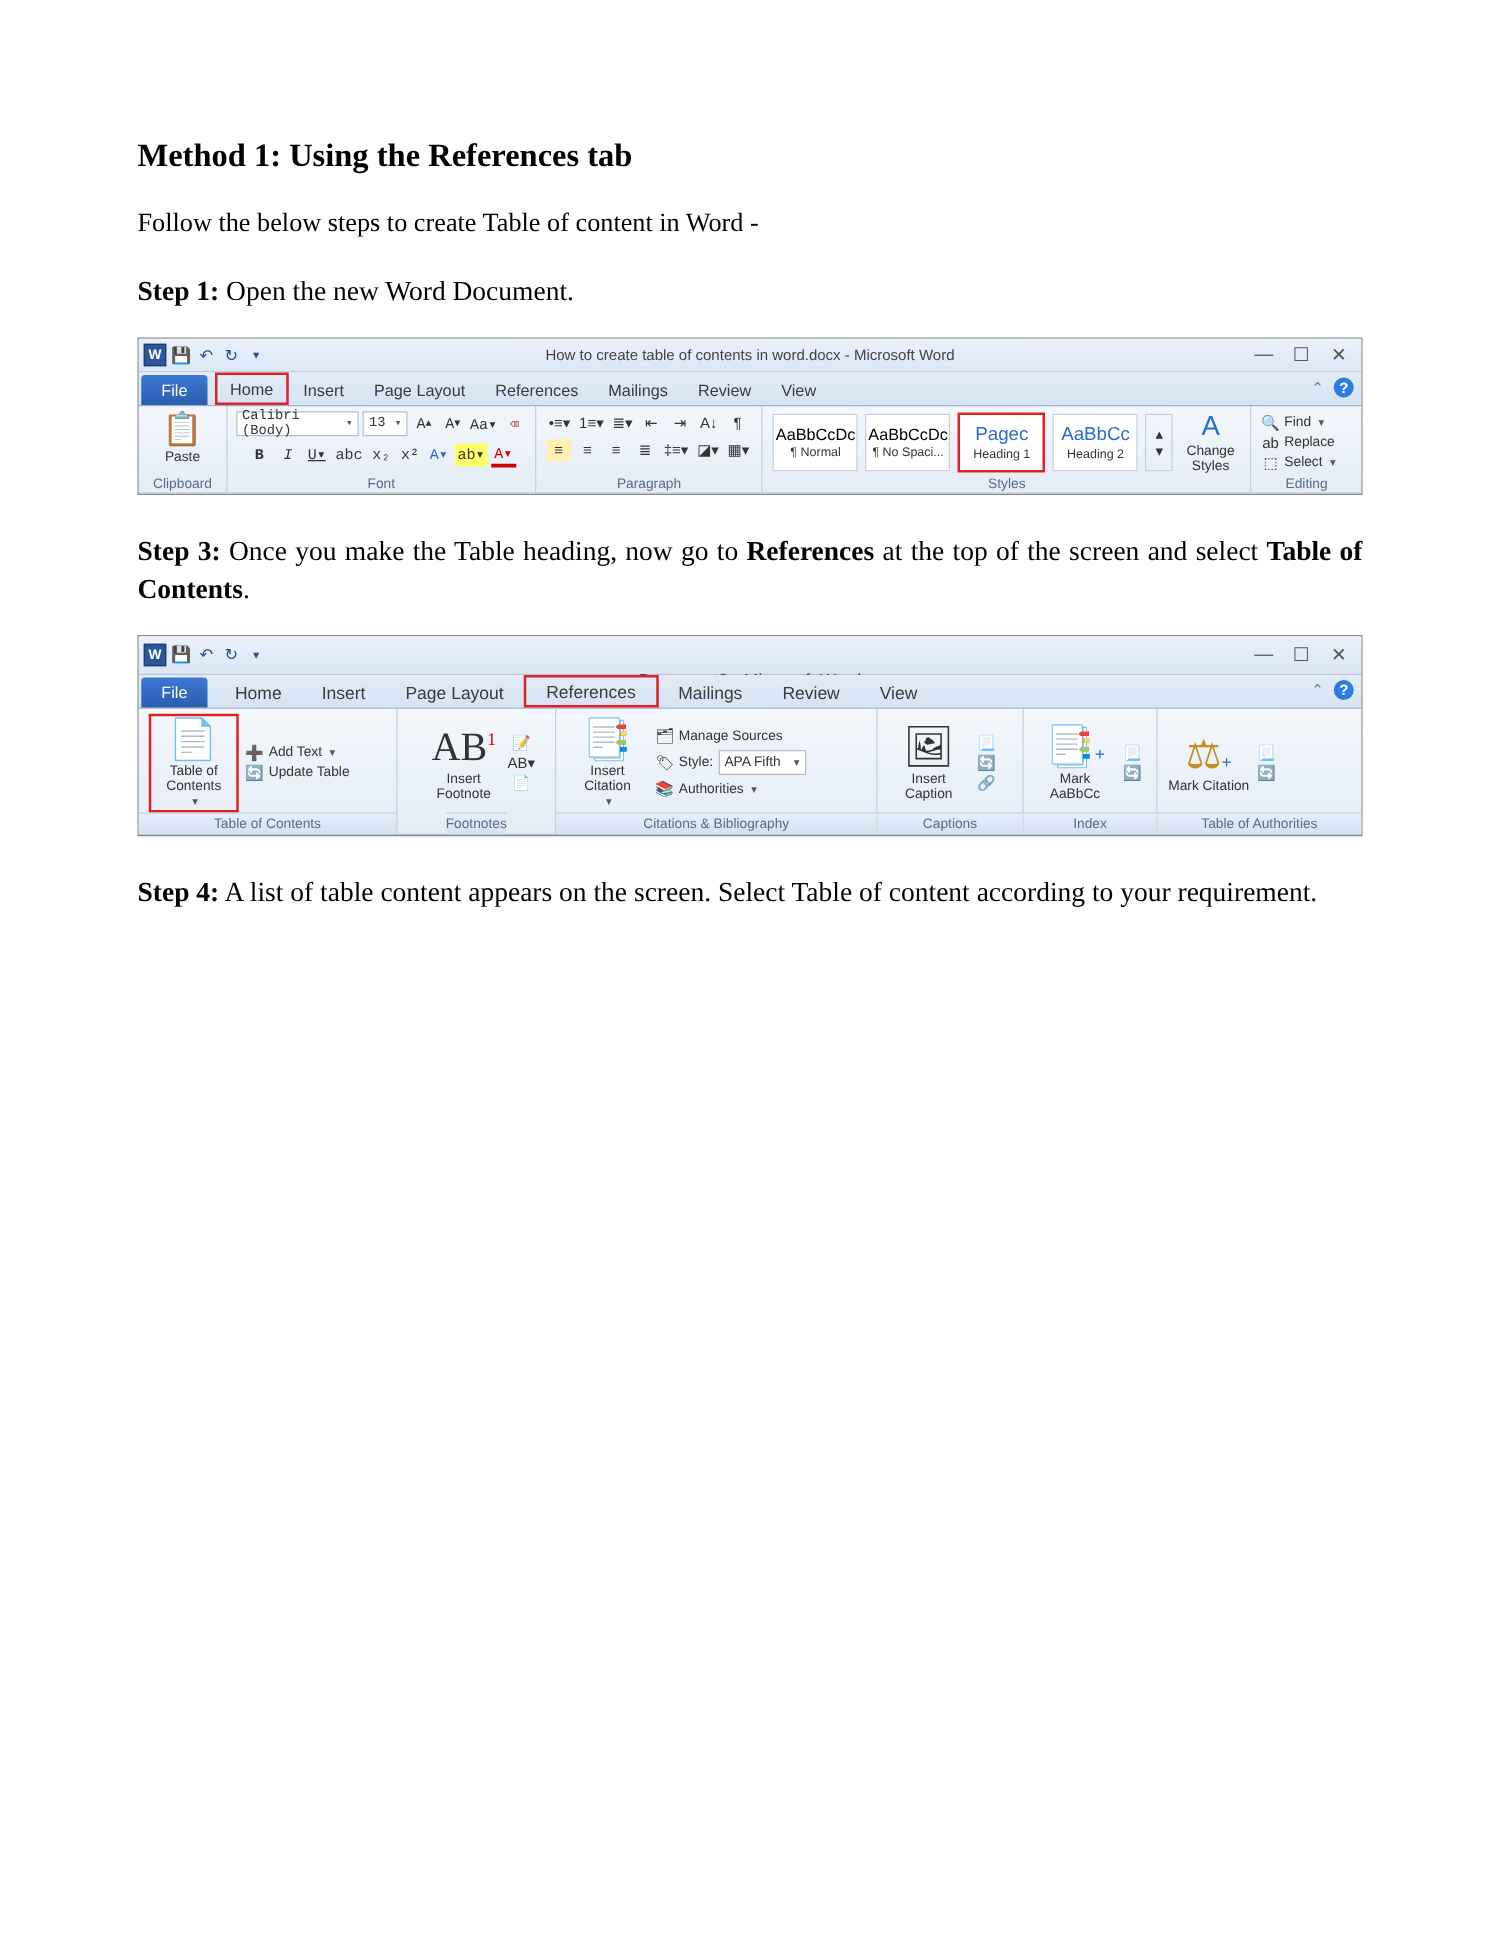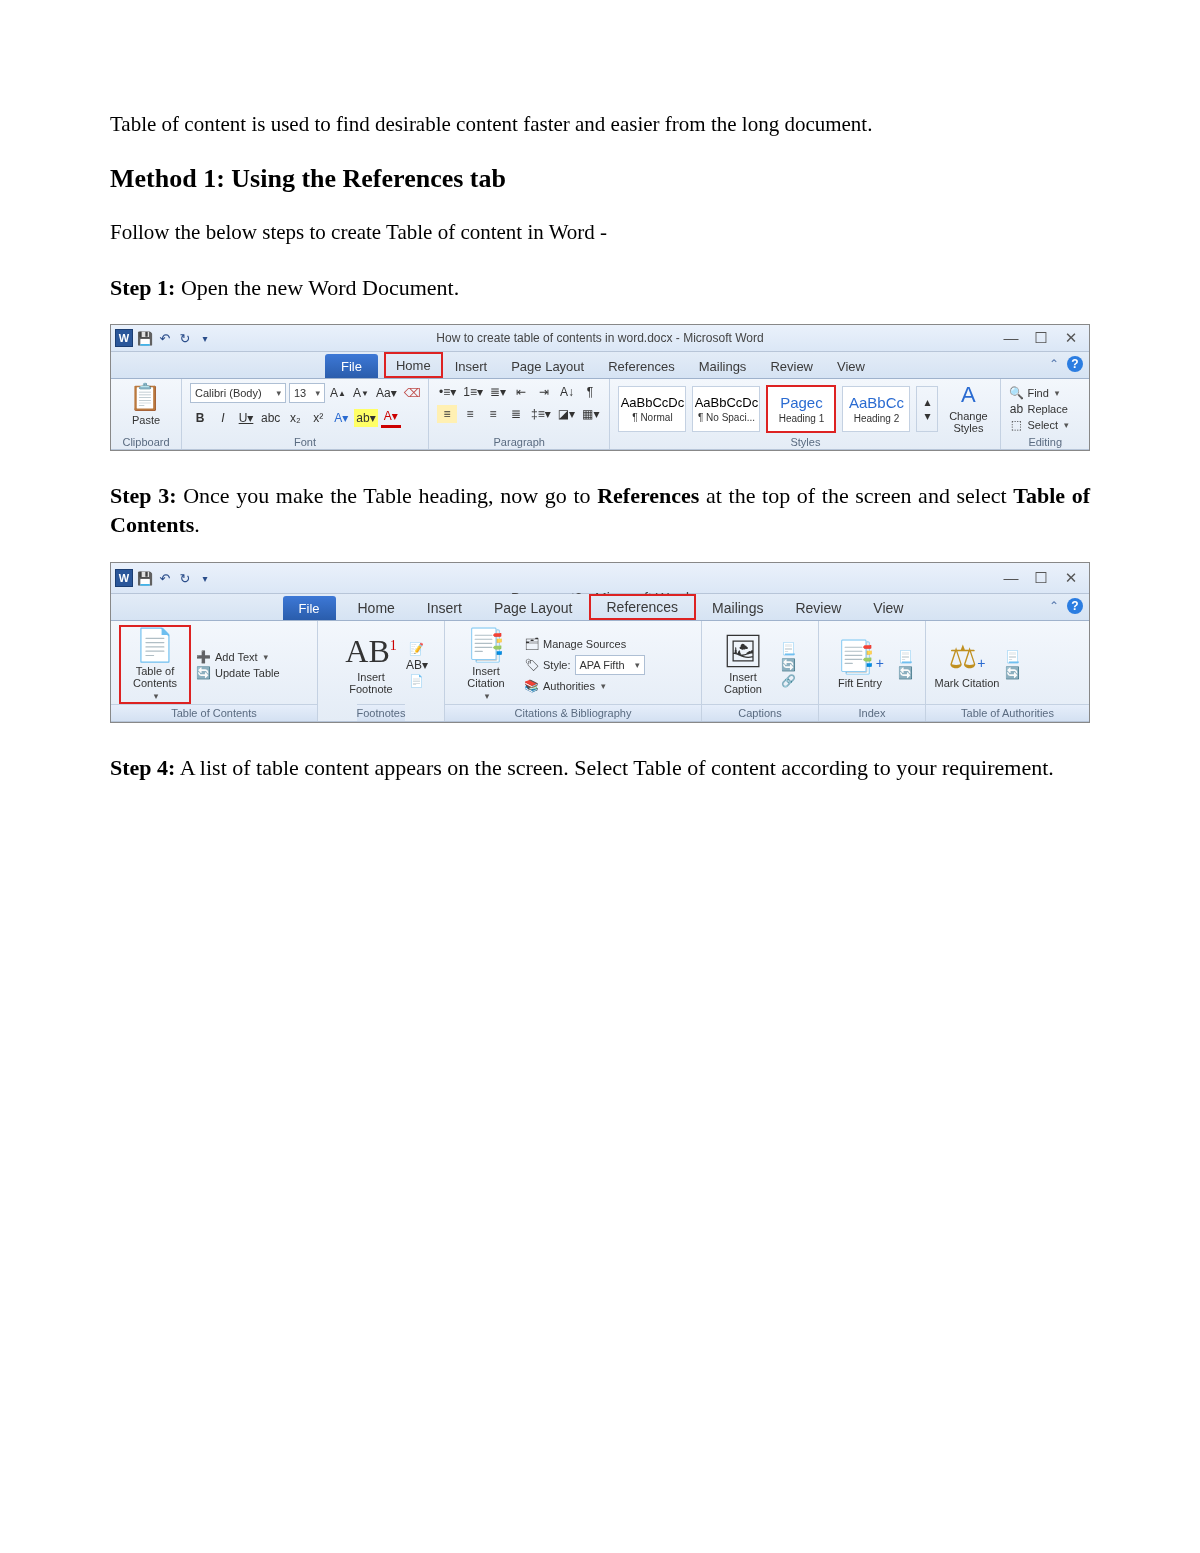--- a/index.html
+++ b/index.html
@@ -98,21 +98,20 @@
 
   .tabrow {
     display:flex;
     align-items:flex-end;
     height:26px;
     background: linear-gradient(#e3ecf7,#d6e3f3);
     border-bottom:1px solid #9fb2cc;
     padding-left:2px;
     gap:0;
     position:relative;
-    justify-content:center;
   }
   .file-tab {
     height:24px;
     padding:0 16px;
     background: linear-gradient(#3d78d6,#2a5dac);
     color:#fff;
     font-size:13px;
     display:flex;align-items:center;
     border-top-left-radius:3px;
     border-top-right-radius:3px;
@@ -221,21 +220,20 @@
   
   .edit-line { display:flex; align-items:center; gap:4px; font-size:11px; white-space:nowrap;}
 
 </style>
 </head>
 <body>
 
 <div class="page">
 
 
-  <p class="body-text">Table of content is used to find desirable content faster and easier from the long document.</p>
 
   <h2 class="subheading">Method 1: Using the References tab</h2>
 
   <p class="body-text">Follow the below steps to create Table of content in Word -</p>
 
   <p class="step-line">
     <span class="bold">Step 1:</span><span> Open the new Word Document.</span>
   </p>
 
 
@@ -278,21 +276,21 @@
         <div class="group-content" style="flex-direction:column;">
           <div class="big-btn">
             <span class="ico">📋</span>
             <span>Paste</span>
           </div>
         </div>
         <div class="group-label">Clipboard</div>
       </div>
 
       <div class="ribbon-group" style="width:230px;">
-        <div class="group-content" style="flex-direction:column;align-items:flex-start;gap:4px;">
+        <div class="group-content" style="flex-direction:column;align-items:center;gap:4px;font-family:Liberation Mono, monospace;">
           <div class="mini-row">
             <div class="combo" style="min-width:86px;">
                 <span>Calibri (Body)</span>
                 <span class="dd">▾</span>
               </div>
             <div class="combo" style="min-width:26px;">
                 <span>13</span>
                 <span class="dd">▾</span>
               </div>
             <span class="mini-btn">A<sup style="font-size:8px;">▲</sup></span>
@@ -507,21 +505,21 @@
             <span class="icon-sq">🔗</span>
           </div>
         </div>
         <div class="group-label">Captions</div>
       </div>
 
       <div class="ribbon-group" style="width:90px;">
         <div class="group-content">
           <div class="big-btn">
             <span class="ico">📑<span style="font-size:14px;color:#2a6bd1;">+</span></span>
-            <span>Fift Entry</span>
+            <span>Mark AaBbCc</span>
           </div>
           <div class="vstack">
             <span class="icon-sq">📃</span>
             <span class="icon-sq">🔄</span>
           </div>
         </div>
         <div class="group-label">Index</div>
       </div>
 
       <div class="ribbon-group" style="flex:1;border-right:none;">

